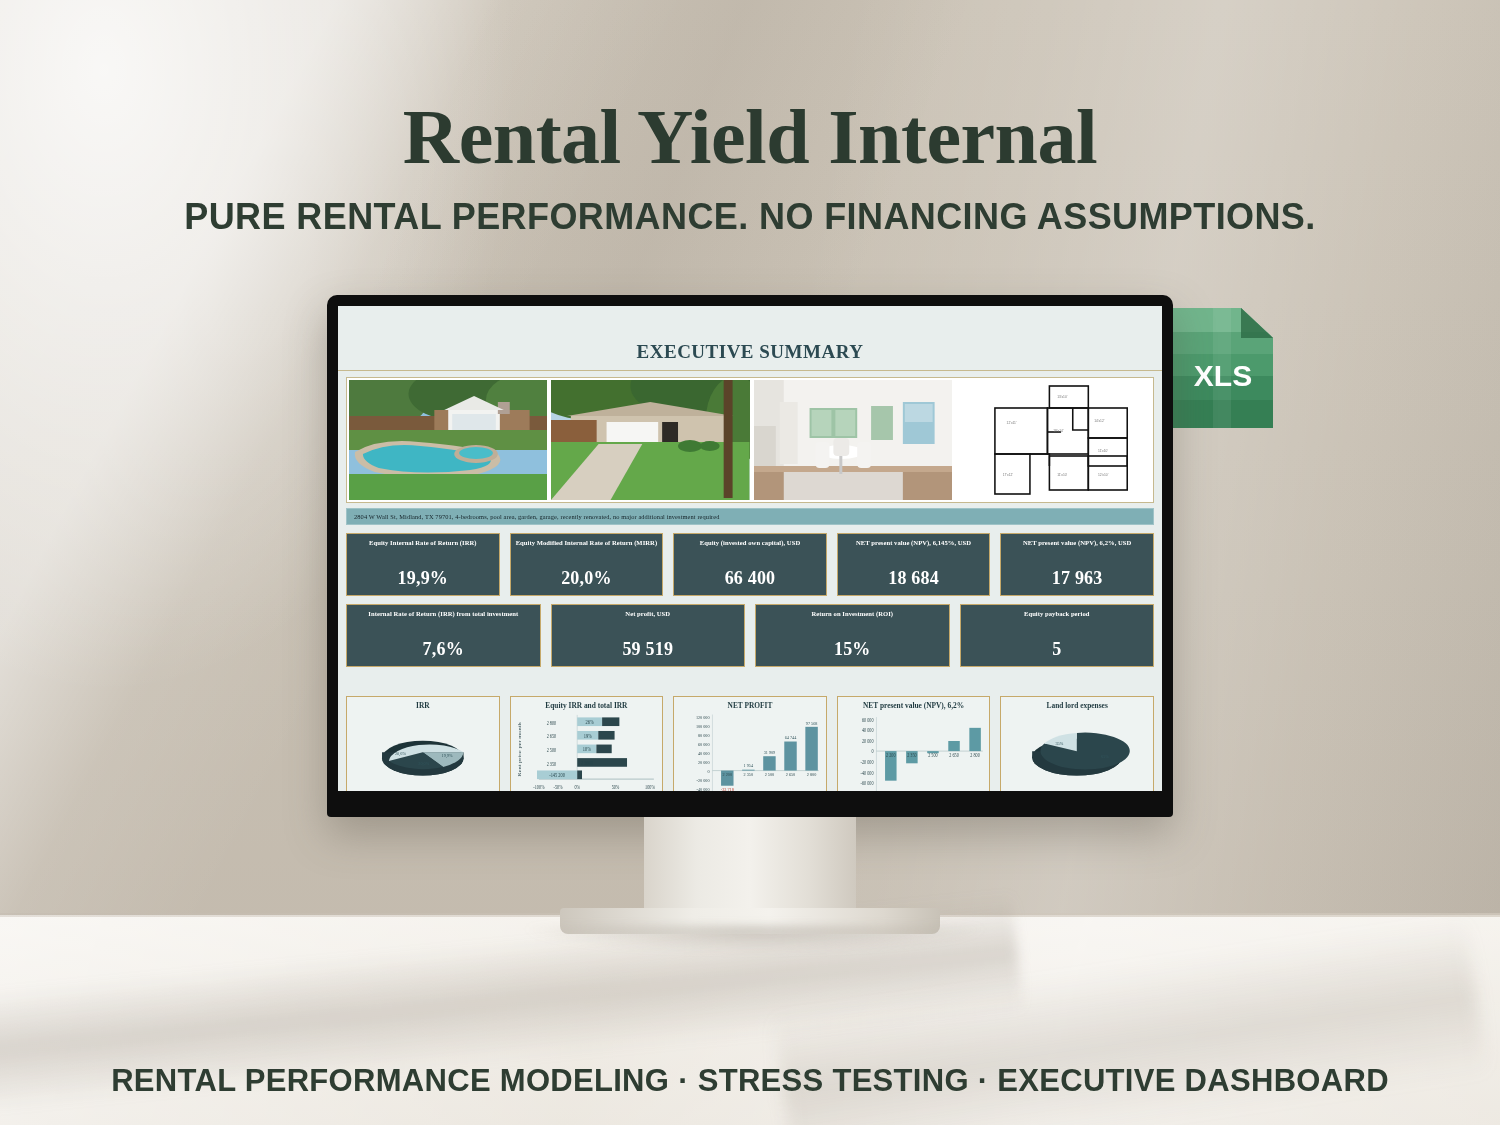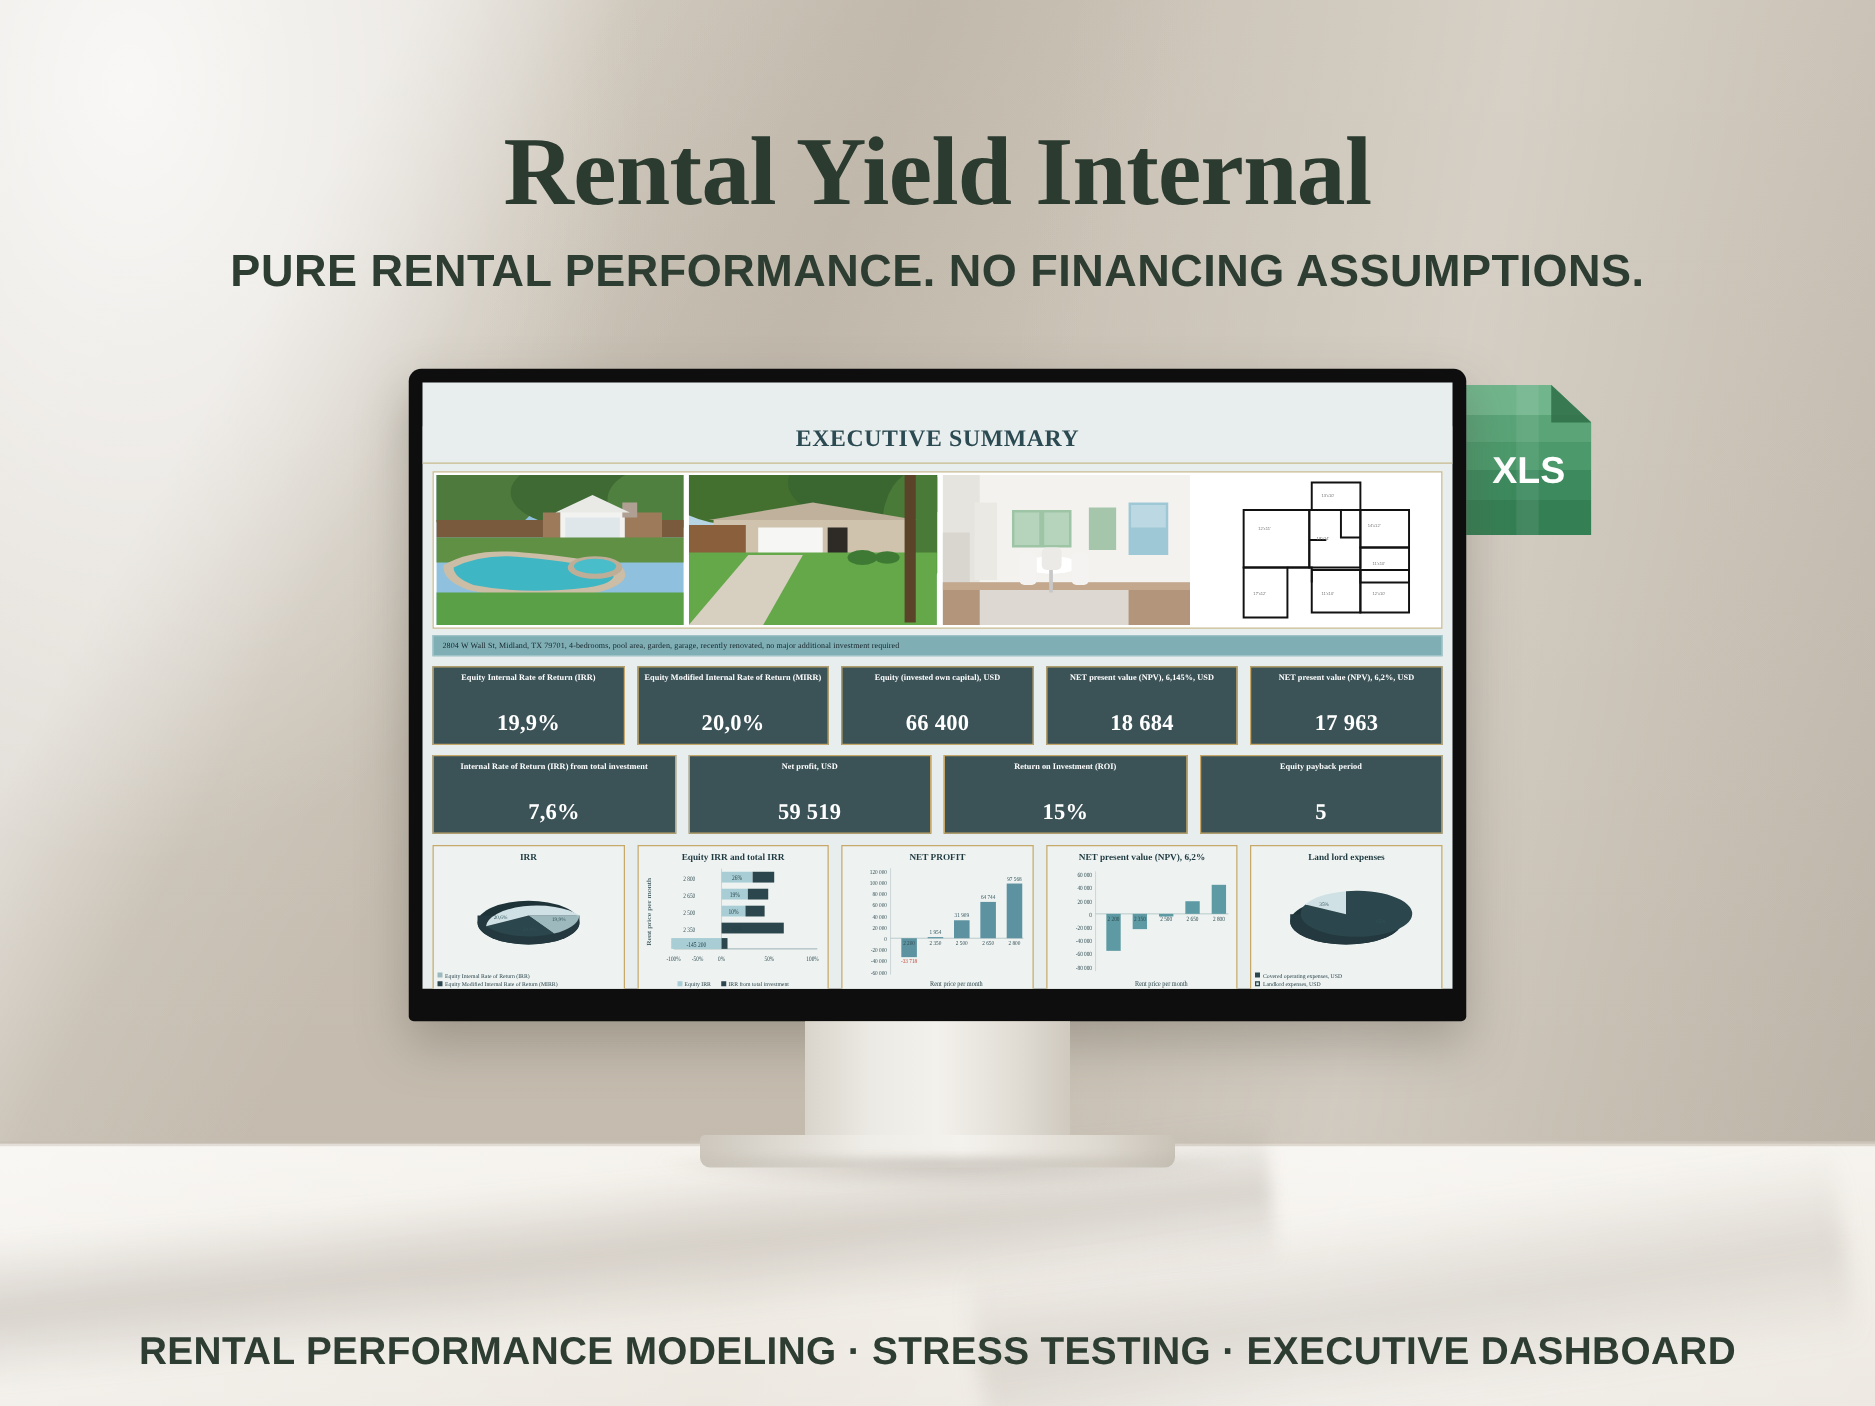--- a/index.html
+++ b/index.html
@@ -205,20 +205,21 @@
 
   .chart-row { display: flex; gap: 10px; margin-top: 9px; }
   .chart-card {
     flex: 1 1 0;
     height: 120px;
     background: #eef3f2;
     border: 1px solid #c6a96a;
     padding: 4px 3px;
     display: flex; flex-direction: column;
     position: relative;
+    margin-top: 20px;
   }
   .chart-title {
     font-family: "Liberation Serif", serif;
     font-weight: bold;
     font-size: 7.4px;
     text-align: center;
     color: #1f3a40;
     line-height: 1.22;
   }
   .chart-plot { flex: 1; position: relative; }

